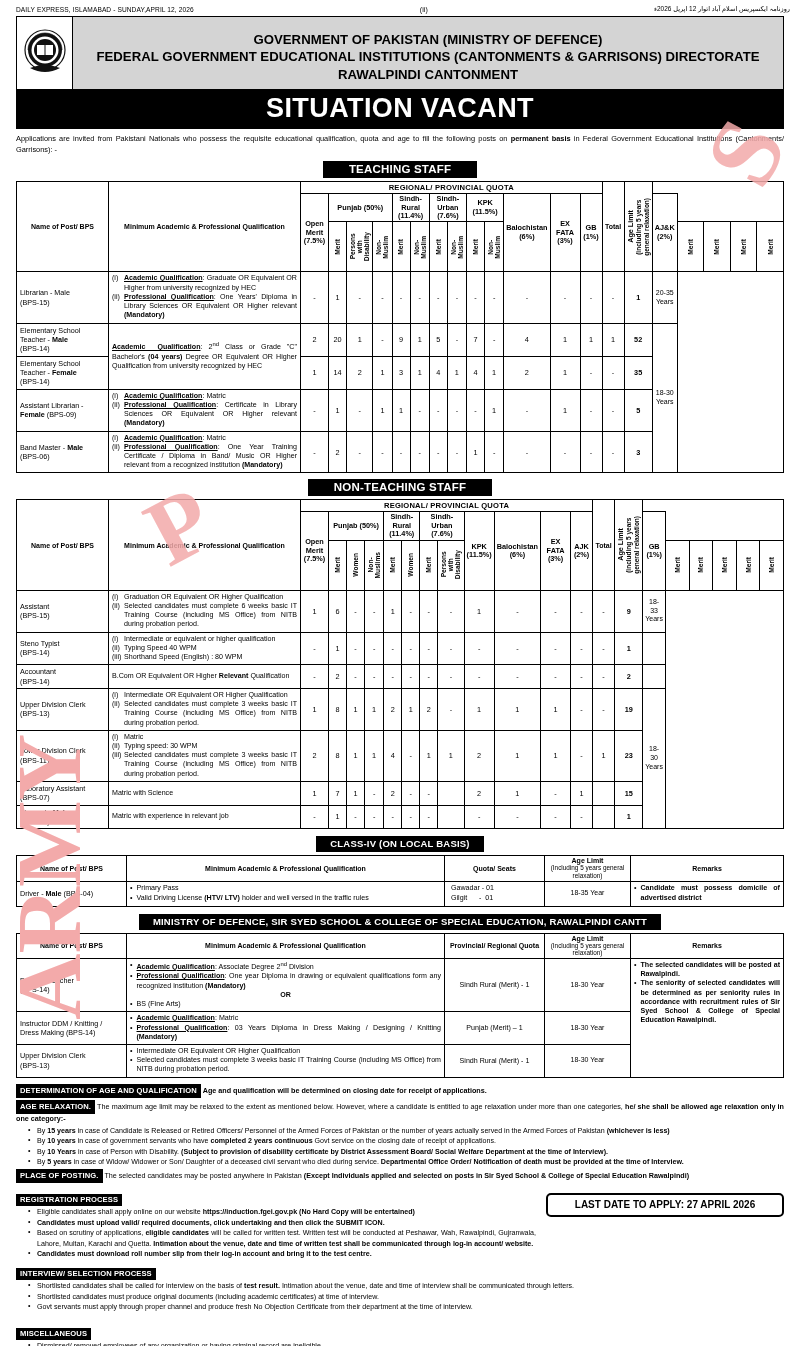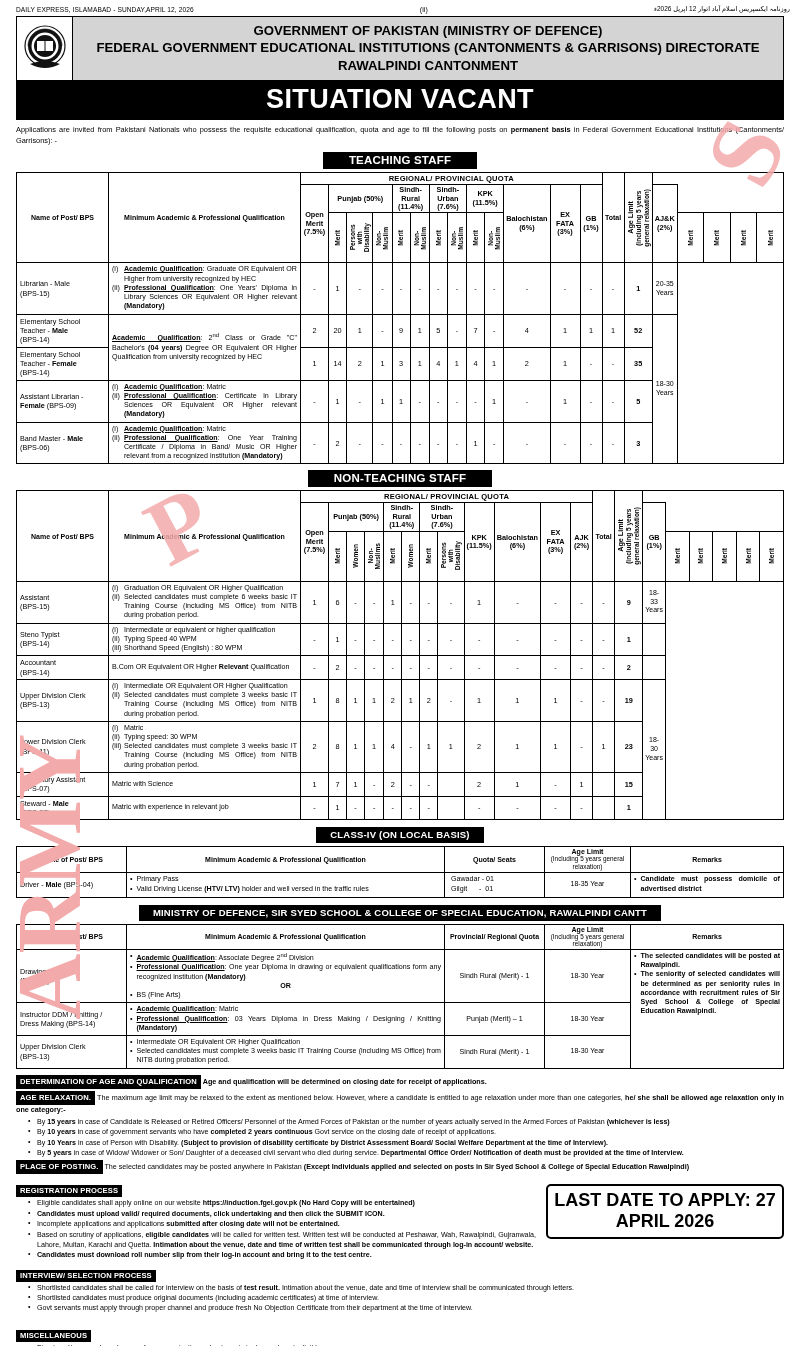--- a/index.html
+++ b/index.html
@@ -18,21 +18,21 @@
   .newsbar { display:flex; align-items:center; justify-content:space-between;
              padding:5px 10px 3px 16px; font-size:6.6px; letter-spacing:.1px; }
   .newsbar .mid { font-size:7px; }
   .newsbar .urdu { font-size:6.5px; direction:rtl; }
 
   
   .masthead { margin:0 16px; border:1px solid #000; display:flex; background:#d4d4d4; }
   .crest { width:56px; border-right:1px solid #000; background:#fff;
            display:flex; align-items:center; justify-content:center; padding:2px 0; }
   .crest svg { display:block; }
-  .mast-text { flex:1; text-align:center; padding:5px 4px 6px; }
+  .mast-text { flex:1; text-align:center; padding:5px 4px 6px;margin-top:9px; }
   .mast-text div { font-weight:bold; line-height:1.32; }
   .ml1 { font-size:13.2px; }
   .ml2 { font-size:13.2px; }
   .ml3 { font-size:13.2px; }
 
   .banner { margin:0 16px; background:#000; color:#fff; text-align:center;
             font-size:27px; font-weight:bold; letter-spacing:.4px; padding:3px 0 5px; }
 
   .intro { margin:5px 16px 3px; font-size:7.4px; line-height:1.42; text-align:justify; }
   .intro b { font-weight:bold; }
@@ -79,21 +79,21 @@
   .nline { font-size:7.2px; line-height:1.45; margin:2px 0; text-align:justify; }
   .nline b { font-weight:bold; }
   ul.blt { list-style:none; margin:1px 0 0; padding:0 0 0 12px; }
   ul.blt li { font-size:7.1px; line-height:1.46; position:relative; padding-left:9px; text-align:justify; }
   ul.blt li:before { content:"\2022"; position:absolute; left:0; top:-1px; font-size:7px; }
   ul.blt li b { font-weight:bold; }
 
   .reg-wrap { display:flex; gap:10px; align-items:flex-start; }
   .reg-left { flex:1; }
   .lastdate { flex:none; width:238px; margin-top:8px; border:2px solid #000; border-radius:5px;
-              text-align:center; font-weight:bold; font-size:18px; padding:4px 0 5px; }
+              text-align:center; font-weight:bold; font-size:10px; padding:4px 0 5px; }
 
   
   .wm { position:absolute; pointer-events:none; color:#f3aaaa; font-weight:bold;
         font-family:"Liberation Serif", serif; opacity:.85; }
   .wm1 { top:95px; right:26px; font-size:100px; transform:rotate(-62deg); }
   .wm2 { top:470px; left:150px; font-size:95px; transform:rotate(-28deg); letter-spacing:4px; }
   .wmL { position:absolute; left:-4px; top:1020px; font-size:92px; color:#f3aaaa;
          font-weight:bold; font-family:"Liberation Serif", serif; transform:rotate(-90deg);
          transform-origin:left top; pointer-events:none; }
 </style>
@@ -739,21 +739,20 @@
       <span class="nhead">PLACE OF POSTING.</span>
       <span>The selected candidates may be posted anywhere in Pakistan <b>(Except Individuals applied and selected on posts in Sir Syed School &amp; College of Special Education Rawalpindi)</b></span>
     </div>
 
     <div class="reg-wrap">
       <div class="reg-left">
         <div style="margin-top:3px"><span class="nhead">REGISTRATION PROCESS</span></div>
         <ul class="blt">
           <li>Eligible candidates shall apply online on our website <b>https://induction.fgei.gov.pk (No Hard Copy will be entertained)</b></li>
           <li><b>Candidates must upload valid/ required documents, click undertaking and then click the SUBMIT ICON.</b></li>
-          <li>Incomplete applications and applications <b>submitted after closing date will not be entertained.</b></li>
           <li>Based on scrutiny of applications, <b>eligible candidates</b> will be called for written test. Written test will be conducted at Peshawar, Wah, Rawalpindi, Gujranwala, Lahore, Multan, Karachi and Quetta. <b>Intimation about the venue, date and time of written test shall be communicated through log-in account/ website.</b></li>
           <li><b>Candidates must download roll number slip from their log-in account and bring it to the test centre.</b></li>
         </ul>
       </div>
       <div class="lastdate">LAST DATE TO APPLY: 27 APRIL 2026</div>
     </div>
 
     <div style="margin-top:3px"><span class="nhead">INTERVIEW/ SELECTION PROCESS</span></div>
     <ul class="blt">
       <li>Shortlisted candidates shall be called for interview on the basis of <b>test result.</b> Intimation about the venue, date and time of interview shall be communicated through letters.</li>

